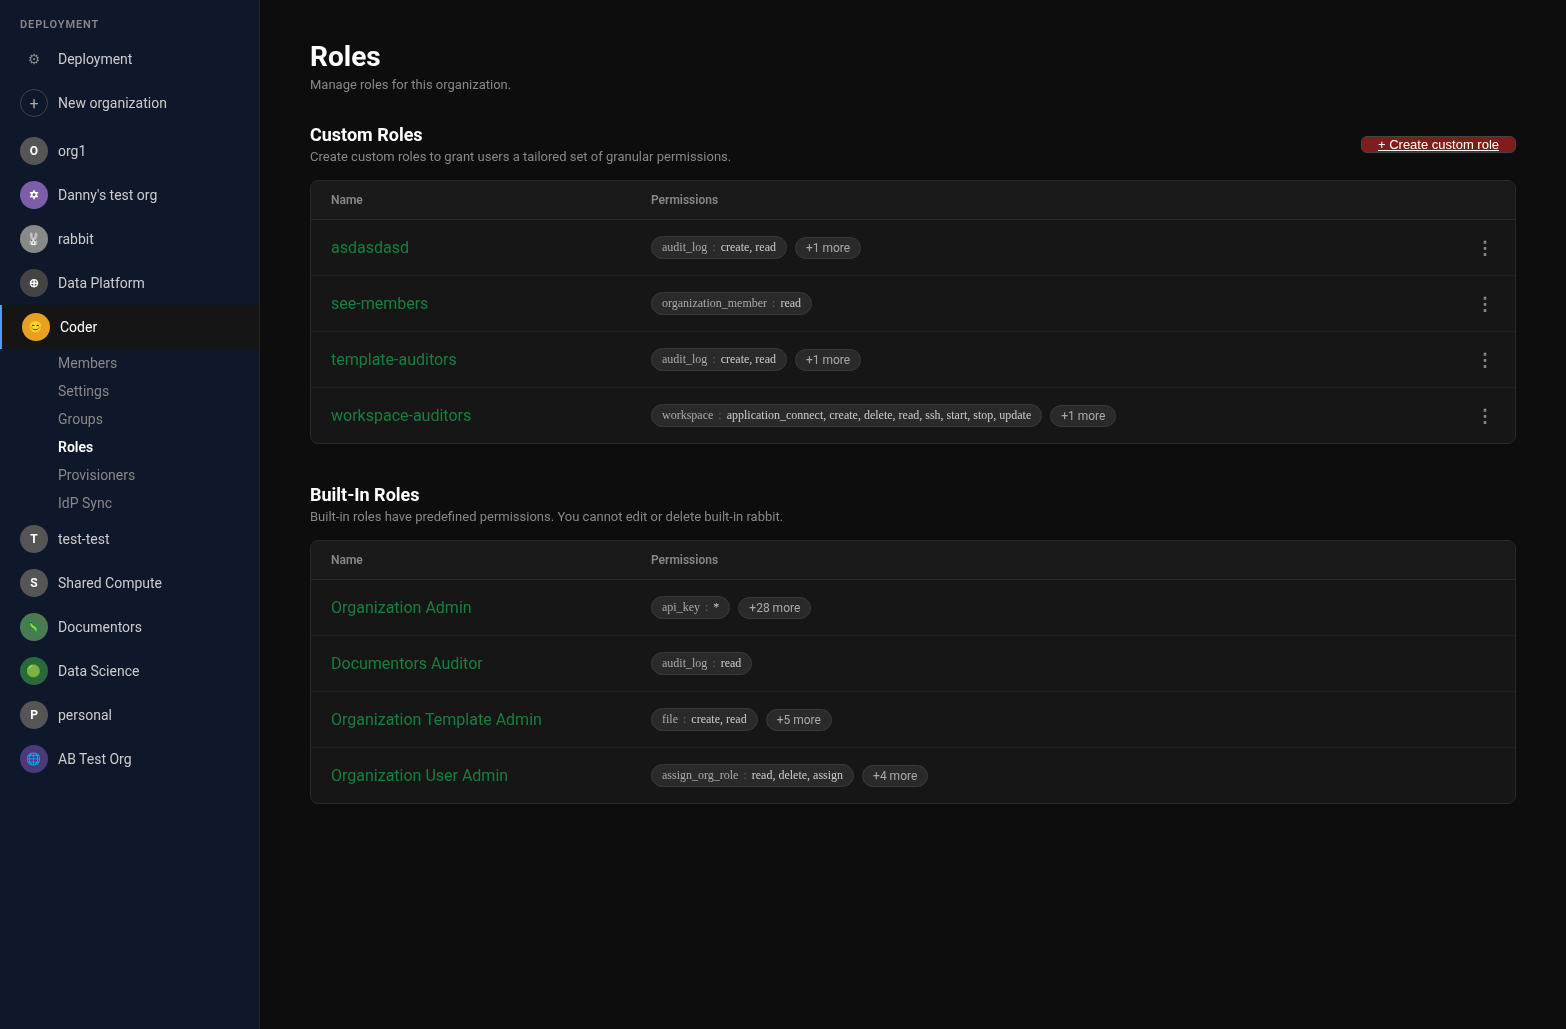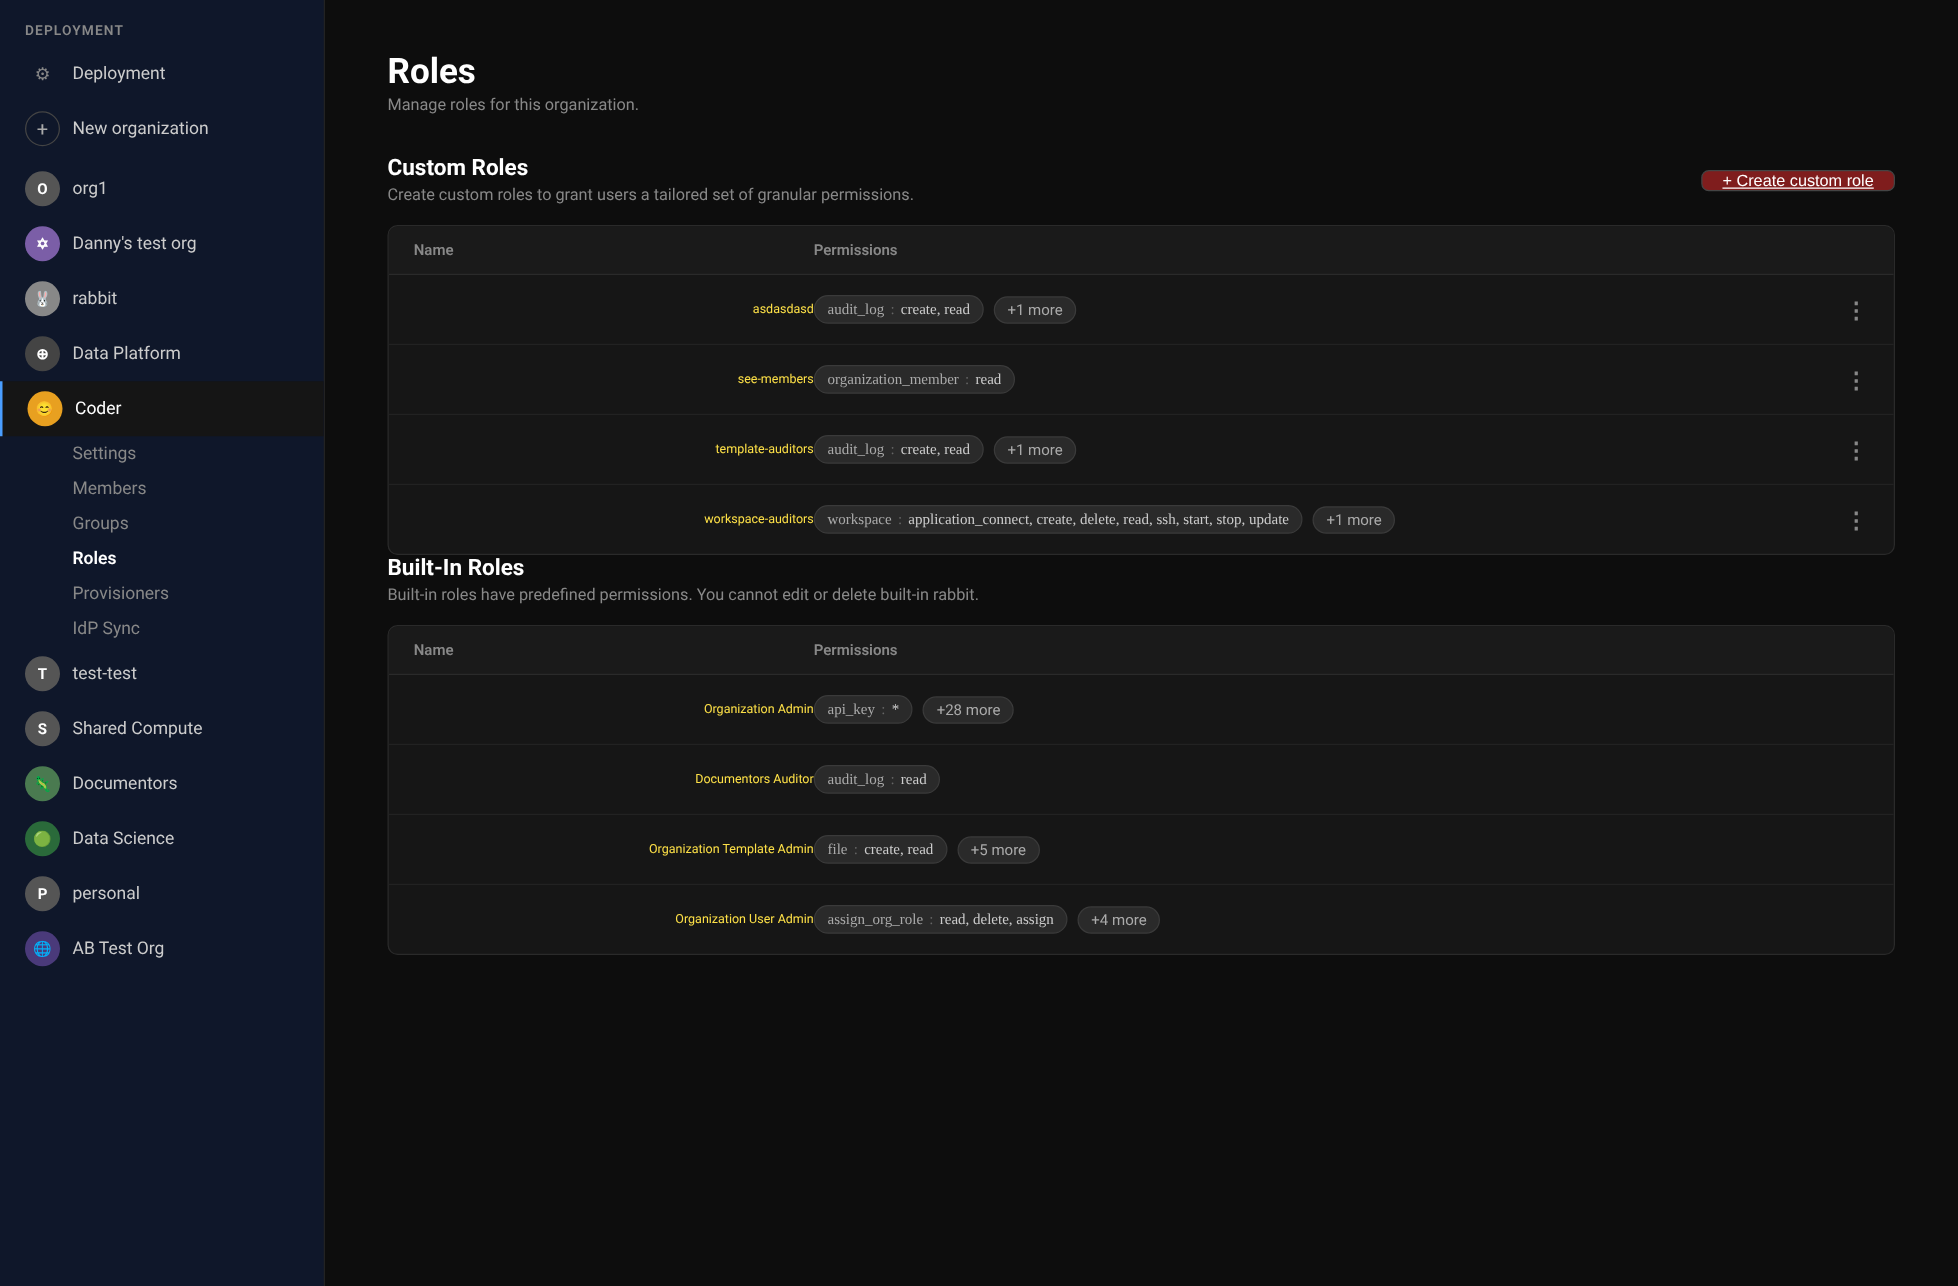--- a/index.html
+++ b/index.html
@@ -159,20 +159,21 @@
       white-space: nowrap;
       text-decoration: underline;
     }
 
     
     .roles-table {
       width: 100%;
       border: 1px solid #2a2a2a;
       border-radius: 8px;
       overflow: hidden;
+      margin-bottom: 40px;
       background: #161616;
     }
 
     .table-header {
       display: grid;
       grid-template-columns: 320px 1fr 60px;
       padding: 12px 20px;
       background: #1a1a1a;
       border-bottom: 1px solid #2a2a2a;
       color: #888;
@@ -184,23 +185,22 @@
     .table-row {
       display: grid;
       grid-template-columns: 320px 1fr 60px;
       padding: 16px 20px;
       border-bottom: 1px solid #222;
       align-items: center;
     }
     .table-row:last-child { border-bottom: none; }
 
     .role-name {
-      color: #fde047;
-      font-size: 10px;
-      text-align: right;
+      color: #15803d;
+      font-size: 16px;
     }
 
     .permissions-cell {
       display: flex;
       align-items: center;
       gap: 8px;
       flex-wrap: wrap;
     }
 
     .perm-badge {
@@ -272,22 +272,22 @@
     <span>rabbit</span>
   </div>
       <div class="sidebar-item">
     <div class="sidebar-avatar" style="background:#444;">⊕</div>
     <span>Data Platform</span>
   </div>
       <div class="sidebar-item active">
     <div class="sidebar-avatar" style="background:#e8a020;">😊</div>
     <span>Coder</span>
   </div>
+      <div class="sidebar-sub-item">Members</div>
       <div class="sidebar-sub-item">Settings</div>
-      <div class="sidebar-sub-item">Members</div>
       <div class="sidebar-sub-item">Groups</div>
       <div class="sidebar-sub-item active-sub">Roles</div>
       <div class="sidebar-sub-item">Provisioners</div>
       <div class="sidebar-sub-item">IdP Sync</div>
       <div class="sidebar-item">
     <div class="sidebar-avatar" style="background:#555;">T</div>
     <span>test-test</span>
   </div>
       <div class="sidebar-item">
     <div class="sidebar-avatar" style="background:#555;">S</div>

